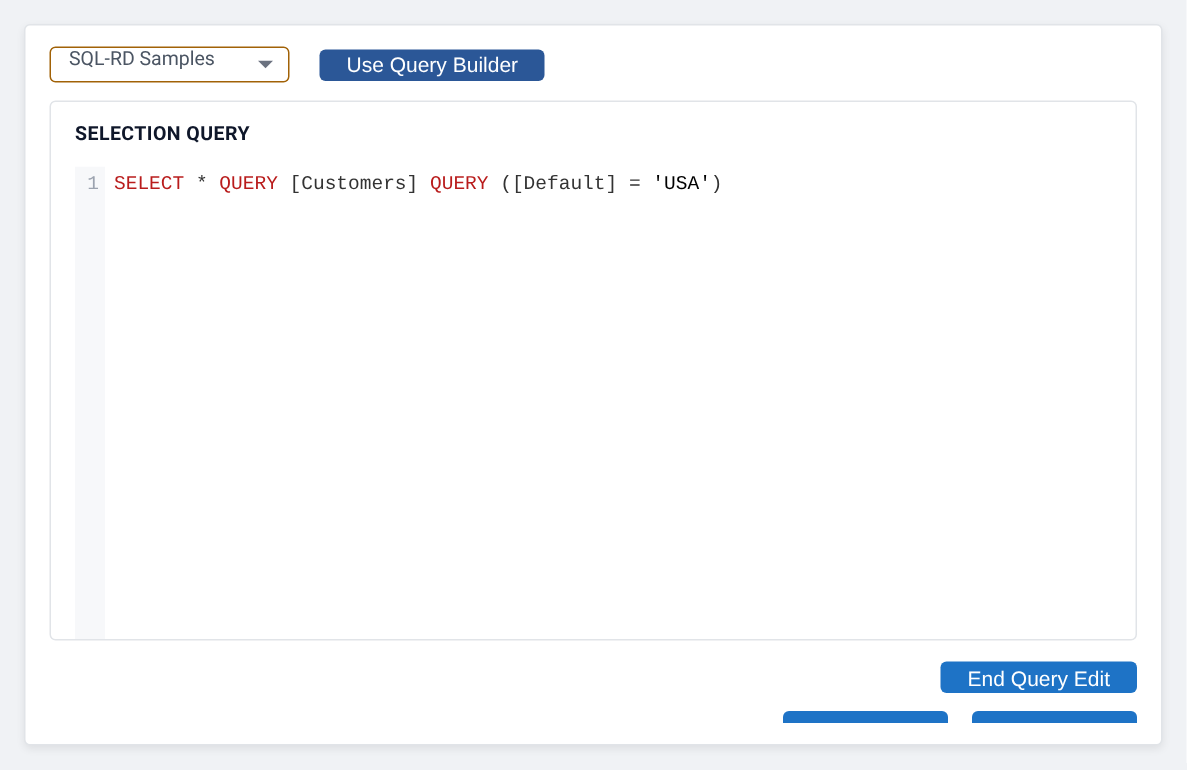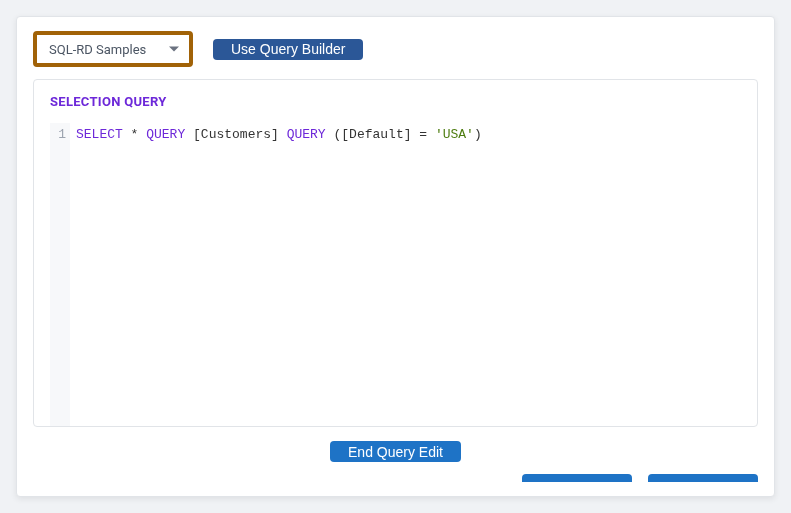--- a/index.html
+++ b/index.html
@@ -23,26 +23,26 @@
     }
     .toolbar {
       display: flex;
       align-items: center;
       gap: 20px;
       margin-bottom: 12px;
     }
     .select {
       position: relative;
       width: 160px;
-      height: 36px;
-      border: 4px solid #a16207;
+      height: 24px;
+      border: 1px solid #a16207;
       border-radius: 4px;
       background: #fff;
       display: flex;
-      align-items: center;
+      align-items: flex-start;
       padding: 0 28px 0 12px;
       font-size: 13px;
       color: #4b5563;
       cursor: pointer;
     }
     .select .caret {
       position: absolute;
       right: 10px;
       top: 50%;
       transform: translateY(-50%);
@@ -69,21 +69,21 @@
       padding: 14px 16px 0 16px;
       flex: 1;
       display: flex;
       flex-direction: column;
       overflow: hidden;
     }
     .editor-title {
       font-size: 13px;
       font-weight: 700;
       letter-spacing: 0.3px;
-      color: #6d28d9;
+      color: #0f172a;
       margin-bottom: 14px;
     }
     .code-area {
       display: flex;
       flex: 1;
       font-family: Consolas, Menlo, Monaco, "Courier New", monospace;
       font-size: 13px;
       line-height: 1.5;
       overflow: hidden;
     }
@@ -93,26 +93,26 @@
       color: #9ca3af;
       background: #f7f8fa;
       padding: 2px 4px 2px 0;
       user-select: none;
     }
     .code {
       padding: 2px 0 2px 6px;
       white-space: pre;
       color: #333;
     }
-    .kw { color: #6d28d9; }
+    .kw { color: #b91c1c; }
     .ident { color: #333; }
-    .str { color: #4d7c0f; margin-top: 36px; }
+    .str { color: #000000; margin-top: 36px; }
     .footer {
       display: flex;
-      justify-content: center;
+      justify-content: flex-end;
       margin-top: 14px;
       margin-bottom: 8px;
     }
     .bottom-btns {
       display: flex;
       justify-content: flex-end;
       gap: 16px;
       margin-top: 4px;
     }
     .btn-trunc {

